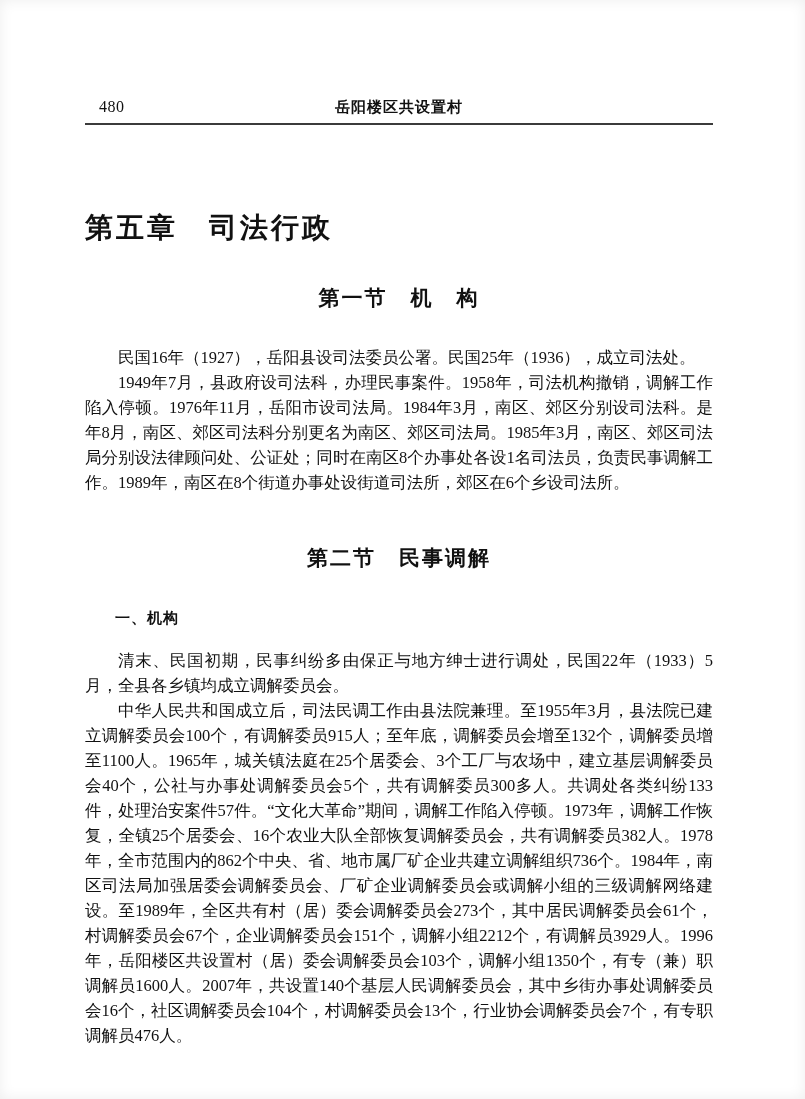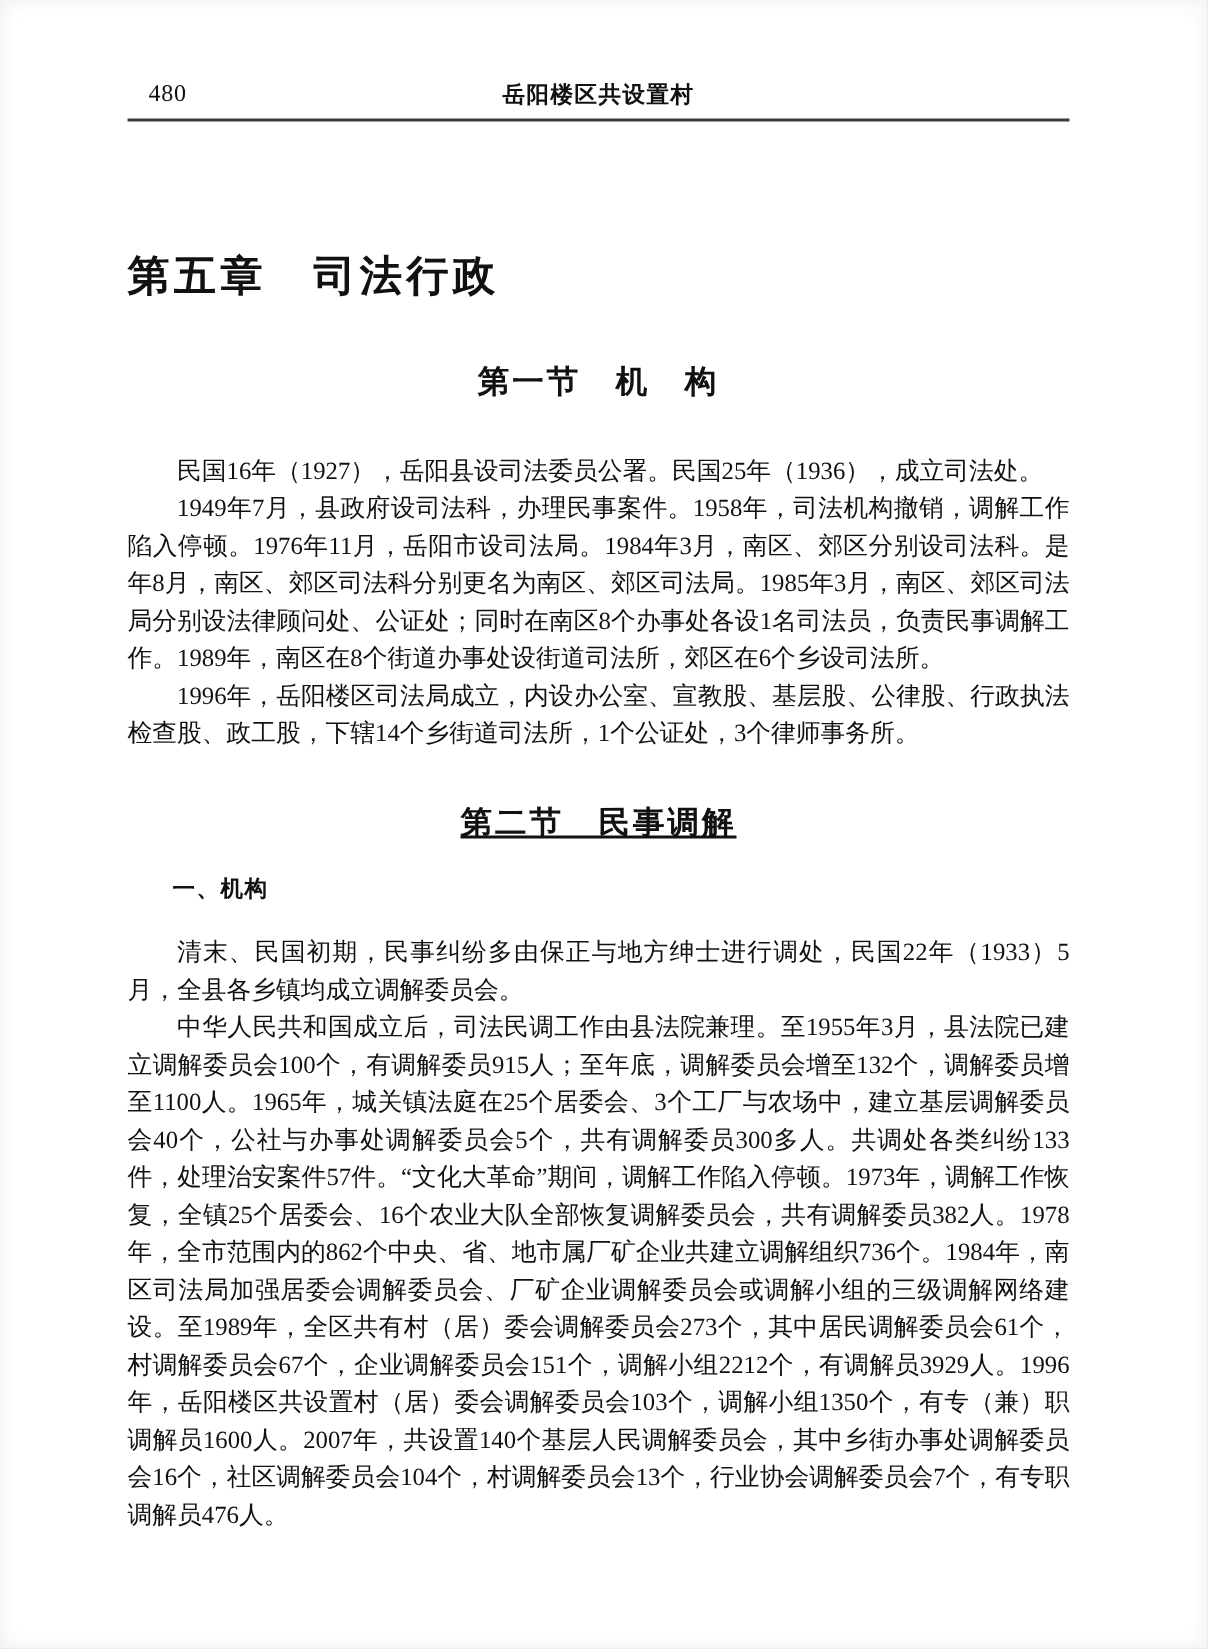--- a/index.html
+++ b/index.html
@@ -17,21 +17,21 @@
     overflow: hidden;
     color: #111;
   }
   .content {
     width: 628px;
     margin-left: 85px;
   }
   
   .running-header {
     position: relative;
-    padding-top: 54px;
+    padding-top: 98px;
     height: 20px;
     border-bottom: 2px solid #3b3b3b;
     padding-bottom: 5px;
   }
   .page-number {
     position: absolute;
     left: 14px;
     bottom: 7px;
     font-family: "Liberation Serif", "DejaVu Serif", serif;
     font-size: 16px;
@@ -56,25 +56,24 @@
   }
   .section-title {
     margin: 37px 0 0 0;
     text-align: center;
     font-family: "Liberation Sans", "DejaVu Sans", sans-serif;
     font-weight: bold;
     font-size: 21px;
     letter-spacing: 2px;
   }
   .section-title.second {
-    margin-top: 33px;
-    text-decoration: underline;
+    margin-top: 49px;
   }
   .sub-heading {
-    margin: 21px 0 0 0;
+    margin: 37px 0 0 0;
     font-family: "Liberation Sans", "DejaVu Sans", sans-serif;
     font-weight: bold;
     font-size: 15px;
     text-indent: 2em;
     letter-spacing: 1px;
   }
   
   .body-block {
     margin-top: 33px;
   }
@@ -102,21 +101,20 @@
       <span class="header-title">岳阳楼区共设置村</span>
     </div>
 
     <h1 class="chapter-title">第五章　司法行政</h1>
 
     <h2 class="section-title">第一节　机　构</h2>
 
     <div class="body-block">
       <p class="body-para">民国16年（1927），岳阳县设司法委员公署。民国25年（1936），成立司法处。</p>
       <p class="body-para">1949年7月，县政府设司法科，办理民事案件。1958年，司法机构撤销，调解工作陷入停顿。1976年11月，岳阳市设司法局。1984年3月，南区、郊区分别设司法科。是年8月，南区、郊区司法科分别更名为南区、郊区司法局。1985年3月，南区、郊区司法局分别设法律顾问处、公证处；同时在南区8个办事处各设1名司法员，负责民事调解工作。1989年，南区在8个街道办事处设街道司法所，郊区在6个乡设司法所。</p>
-      <p class="body-para">1996年，岳阳楼区司法局成立，内设办公室、宣教股、基层股、公律股、行政执法检查股、政工股，下辖14个乡街道司法所，1个公证处，3个律师事务所。</p>
     </div>
 
     <h2 class="section-title second">第二节　民事调解</h2>
 
     <h3 class="sub-heading">一、机构</h3>
 
     <div class="body-block tight">
       <p class="body-para">清末、民国初期，民事纠纷多由保正与地方绅士进行调处，民国22年（1933）5月，全县各乡镇均成立调解委员会。</p>
       <p class="body-para">中华人民共和国成立后，司法民调工作由县法院兼理。至1955年3月，县法院已建立调解委员会100个，有调解委员915人；至年底，调解委员会增至132个，调解委员增至1100人。1965年，城关镇法庭在25个居委会、3个工厂与农场中，建立基层调解委员会40个，公社与办事处调解委员会5个，共有调解委员300多人。共调处各类纠纷133件，处理治安案件57件。“文化大革命”期间，调解工作陷入停顿。1973年，调解工作恢复，全镇25个居委会、16个农业大队全部恢复调解委员会，共有调解委员382人。1978年，全市范围内的862个中央、省、地市属厂矿企业共建立调解组织736个。1984年，南区司法局加强居委会调解委员会、厂矿企业调解委员会或调解小组的三级调解网络建设。至1989年，全区共有村（居）委会调解委员会273个，其中居民调解委员会61个，村调解委员会67个，企业调解委员会151个，调解小组2212个，有调解员3929人。1996年，岳阳楼区共设置村（居）委会调解委员会103个，调解小组1350个，有专（兼）职调解员1600人。2007年，共设置140个基层人民调解委员会，其中乡街办事处调解委员会16个，社区调解委员会104个，村调解委员会13个，行业协会调解委员会7个，有专职调解员476人。</p>
     </div>

